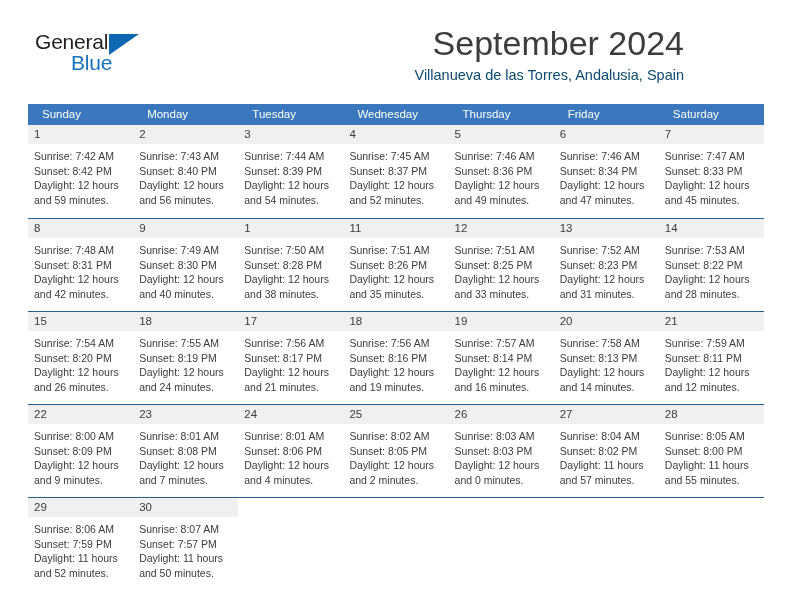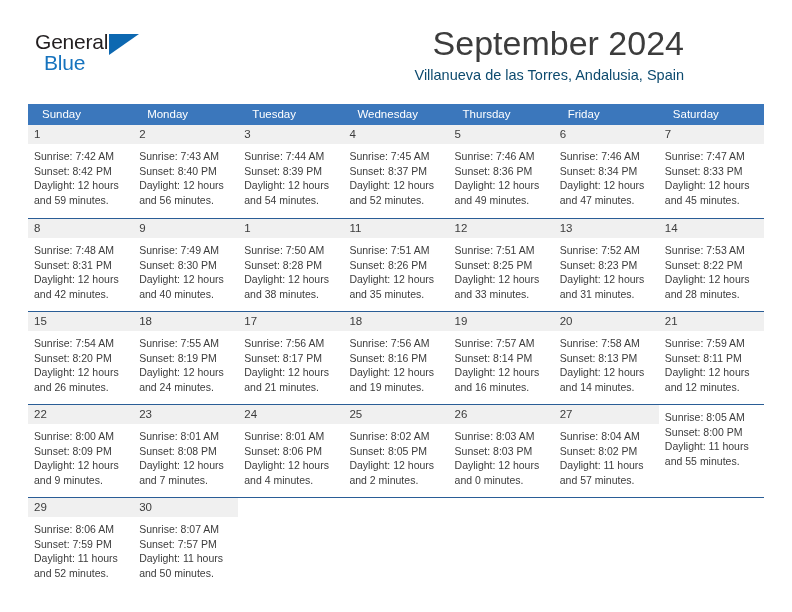--- a/index.html
+++ b/index.html
@@ -42,21 +42,21 @@
     position: absolute;
     left: 0;
     top: 0;
     font-size: 21px;
     letter-spacing: -0.2px;
     color: #231f20;
     font-family: "Liberation Sans", sans-serif;
   }
   .logo-blue {
     position: absolute;
-    left: 9px;
+    left: 36px;
     top: 21px;
     font-size: 21px;
     letter-spacing: -0.2px;
     color: #1673be;
     font-family: "Liberation Sans", sans-serif;
   }
   .logo-triangle {
     position: absolute;
     left: 74px;
     top: 4px;
@@ -482,20 +482,23 @@
               <span class="day-number">27</span>
             </div>
             <div class="day-info">
               <div class="info-line">Sunrise: 8:04 AM</div>
               <div class="info-line">Sunset: 8:02 PM</div>
               <div class="info-line">Daylight: 11 hours</div>
               <div class="info-line">and 57 minutes.</div>
             </div>
           </div>
           <div class="day-cell">
+            <div class="day-number-band">
+              <span class="day-number">28</span>
+            </div>
             <div class="day-info">
               <div class="info-line">Sunrise: 8:05 AM</div>
               <div class="info-line">Sunset: 8:00 PM</div>
               <div class="info-line">Daylight: 11 hours</div>
               <div class="info-line">and 55 minutes.</div>
             </div>
           </div>
         </div>
         <div class="week-row">
           <div class="day-cell">

